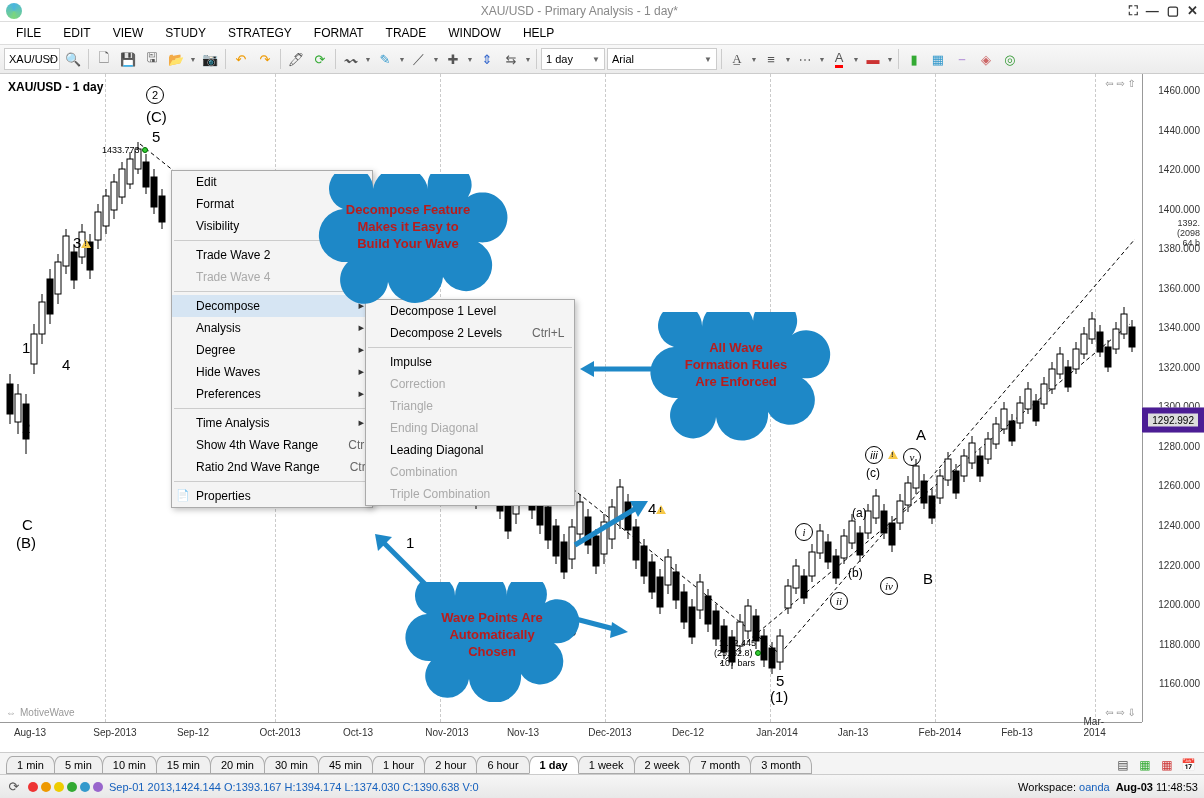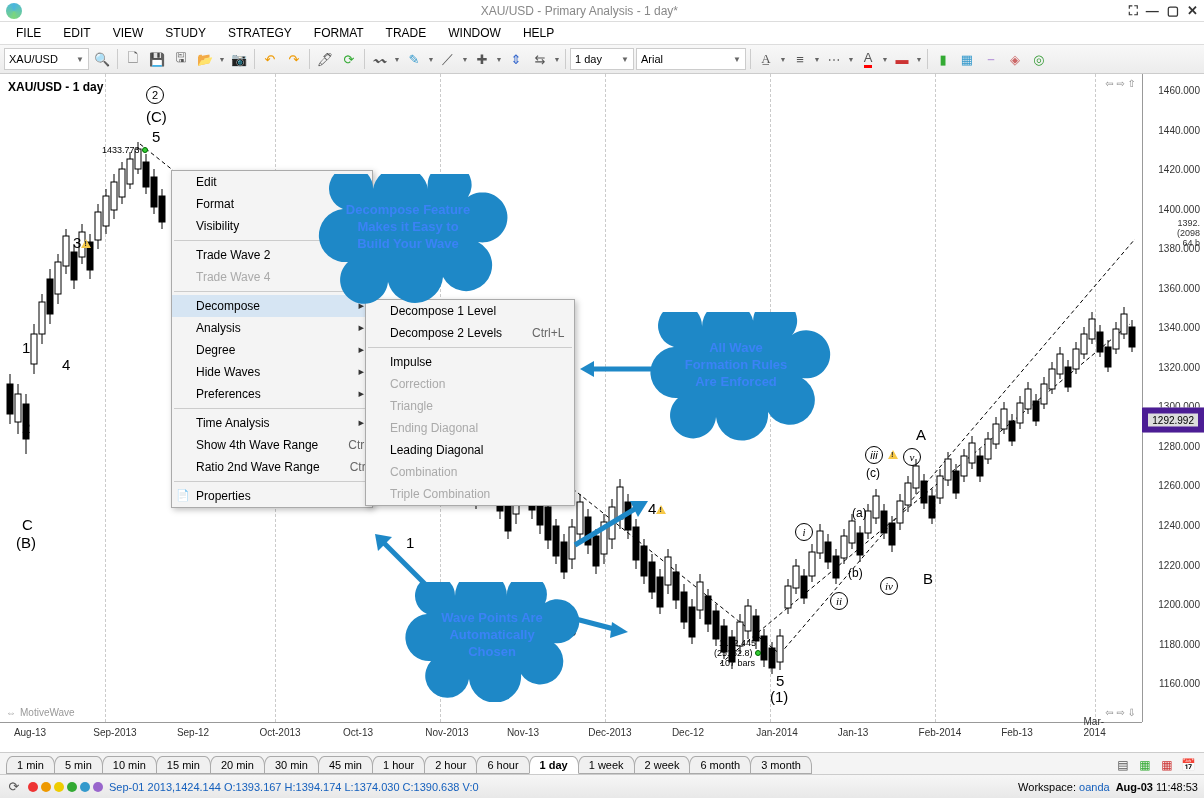--- a/index.html
+++ b/index.html
@@ -41,21 +41,21 @@
 .ctx-item { padding: 4px 30px 4px 24px; cursor: default; position: relative; white-space: nowrap; display: flex; }
 .ctx-item .lbl { flex: 1; }
 .ctx-item .sc { color: #666; margin-left: 30px; }
 .ctx-item.disabled { color: #aaa; }
 .ctx-item.hover { background: #d6e5f3; }
 .ctx-item.hasarrow::after { content: '▸'; position: absolute; right: 8px; font-size: 11px; color: #333; }
 .ctx-sep { height: 1px; background: #ccc; margin: 3px 2px; }
 .ctx .icon { position: absolute; left: 4px; width: 14px; text-align: center; color: #666; font-size: 11px; }
 
 
-.cloud { position: absolute; z-index: 60; color: #3b82f6; font-size: 13px; font-weight: bold; text-align: center; line-height: 1.3; }
+.cloud { position: absolute; z-index: 60; color: #b91c1c; font-size: 13px; font-weight: bold; text-align: center; line-height: 1.3; }
 .cloud svg { position: absolute; inset: 0; }
 .cloud .txt { position: relative; padding: 28px 18px; }
 
 
 .arrow { position: absolute; z-index: 55; }
 
 
 .tf-tabs { position: absolute; left: 0; right: 0; bottom: 24px; height: 22px; background: #f4f4f4; display: flex; align-items: flex-end; padding: 0 6px; gap: 0; border-top: 1px solid #ccc; }
 .tf-tab { padding: 2px 10px; border: 1px solid #aaa; border-top-left-radius: 6px 10px; border-top-right-radius: 6px 10px; background: #f0f0f0; font-size: 11px; cursor: pointer; margin-right: -1px; position: relative; }
 .tf-tab.active { background: #fff; font-weight: bold; border-bottom-color: #fff; z-index: 2; }
@@ -102,21 +102,21 @@
   <div class="menu">VIEW</div>
   <div class="menu">STUDY</div>
   <div class="menu">STRATEGY</div>
   <div class="menu">FORMAT</div>
   <div class="menu">TRADE</div>
   <div class="menu">WINDOW</div>
   <div class="menu">HELP</div>
 </div>
 
 <div class="toolbar">
-  <div class="tb-select" style="width:85px">
+  <div class="tb-select" style="width:56px">
       <span>XAU/USD</span>
     </div>
   <div class="tb-btn">🔍</div>
   <div class="tb-sep"></div>
   <div class="tb-btn">🗋</div>
   <div class="tb-btn">💾</div>
   <div class="tb-btn">🖫</div>
   <div class="tb-btn">📂</div>
   <div class="tb-dd">▼</div>
   <div class="tb-btn">📷</div>
@@ -638,21 +638,21 @@
     <div class="tf-tab">15 min</div>
     <div class="tf-tab">20 min</div>
     <div class="tf-tab">30 min</div>
     <div class="tf-tab">45 min</div>
     <div class="tf-tab">1 hour</div>
     <div class="tf-tab">2 hour</div>
     <div class="tf-tab">6 hour</div>
     <div class="tf-tab active">1 day</div>
     <div class="tf-tab">1 week</div>
     <div class="tf-tab">2 week</div>
-    <div class="tf-tab">6 month</div>
+    <div class="tf-tab">7 month</div>
     <div class="tf-tab">3 month</div>
     <div class="tf-icons">
     <div class="tb-btn">▤</div>
     <div class="tb-btn" style="color:#3a3">▦</div>
     <div class="tb-btn" style="color:#c33">▦</div>
     <div class="tb-btn">📅</div>
   </div>
 </div>
 
 <div class="status">

